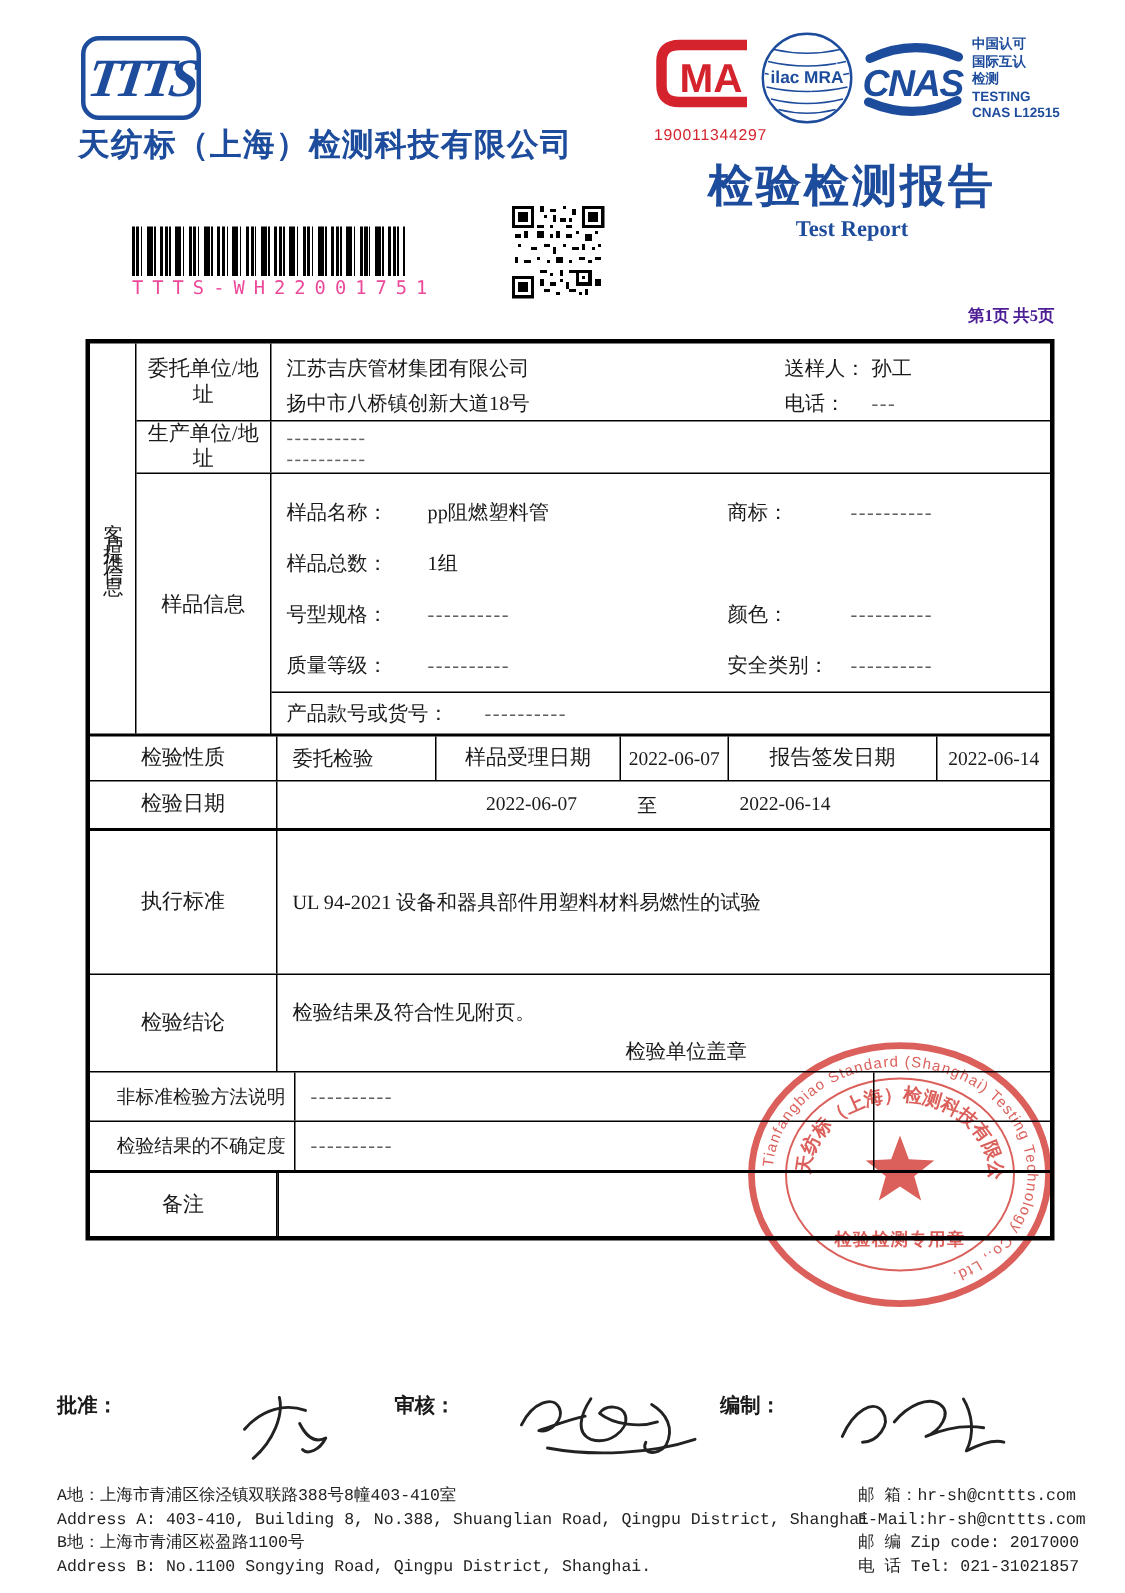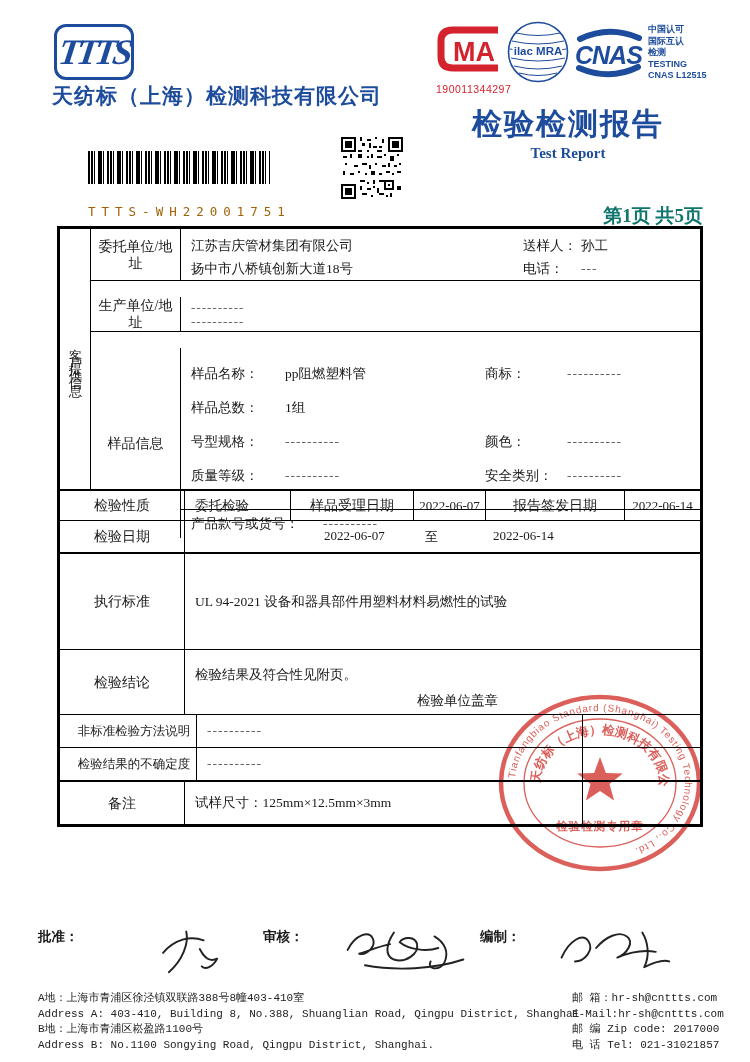--- a/index.html
+++ b/index.html
@@ -10,39 +10,39 @@
   .logo-box{left:54px;top:24px;width:80px;height:56px;border:3.5px solid #1e4c9c;border-radius:12px;
             display:flex;align-items:center;justify-content:center;}
   .logo-box span{font-family:"Liberation Serif",serif;font-style:italic;font-weight:bold;
                  font-size:36px;color:#1e4c9c;letter-spacing:-4px;transform:skewX(-8deg);}
   .company-cn{left:52px;top:82px;font-size:21px;font-weight:bold;color:#1e4c9c;letter-spacing:1px;}
   .company-en{left:52px;top:108px;font-size:12.6px;font-weight:bold;color:#1e4c9c;font-family:"Liberation Sans",sans-serif;}
   .barcode{left:88px;top:151px;width:196px;}
   .bars{width:182px;height:33px;background:repeating-linear-gradient(90deg,
         #000 0 2px,#fff 2px 3px,#000 3px 5px,#fff 5px 6px,#000 6px 7px,#fff 7px 10px,
         #000 10px 14px,#fff 14px 15px,#000 15px 16px,#fff 16px 19px);}
-  .bars-text{margin-top:20px;font-family:"DejaVu Sans Mono",monospace;font-size:12.5px;
-             letter-spacing:6px;color:#a16207;white-space:nowrap;}
+  .bars-text{margin-top:0;font-family:"DejaVu Sans Mono",monospace;font-size:12.5px;
+             letter-spacing:6px;color:#ec4899;white-space:nowrap;}
   .qr{left:341px;top:137px;}
   .cma{left:436px;top:22px;width:80px;text-align:left;}
   .cma-num{color:#d5232e;font-size:10.5px;letter-spacing:.5px;font-family:"Liberation Sans",sans-serif;margin-top:1px;}
   .ilac{left:506px;top:20px;}
   .cnas{left:572px;top:26px;}
   .cnas-text{left:648px;top:24px;color:#1e4c9c;font-size:9px;line-height:11.5px;
              font-family:"Liberation Sans",sans-serif;font-weight:bold;}
   .report-title{left:443px;top:104px;width:250px;text-align:center;color:#1e4c9c;}
   .report-title .cn{font-size:30px;font-weight:bold;letter-spacing:2px;}
   .report-title .en{font-size:15px;font-weight:bold;margin-top:0;}
-  .page-ind{right:47px;top:203px;font-size:19px;font-weight:bold;color:#0f766e;}
+  .page-ind{right:47px;top:203px;font-size:11px;font-weight:bold;color:#4c1d95;}
   
   *{box-sizing:border-box;}
   .tbl{position:absolute;left:57px;top:226px;width:646px;border:3px solid #000;background:transparent;}
   .trow{display:flex;border-bottom:1px solid #000;}
   .bb2{border-bottom-width:2px;}
-  .col{display:flex;flex-direction:column;flex:1;min-width:0;gap:16px;}
+  .col{display:flex;flex-direction:column;flex:1;min-width:0;}
   .cell{position:relative;}
   .br{border-right:1px solid #000;}
   .lblc{display:flex;align-items:center;justify-content:center;text-align:center;
         font-size:14px;line-height:17px;padding:0 2px;}
   .vcell{width:31px;writing-mode:vertical-rl;text-orientation:upright;letter-spacing:7px;
          display:flex;align-items:center;justify-content:center;font-size:13.5px;}
   .content{font-size:13.5px;}
   .dash{color:#606060;letter-spacing:1px;}
   .pair-lbl{display:inline-block;}
   
@@ -322,21 +322,20 @@
     </div>
 
     <div class="trow narrow-row2">
       <div class="cell lblc br lbl-w nl">检验结果的不确定度</div>
       <div class="cell content n-c dash">----------</div>
       <div class="cell n-right"></div>
     </div>
 
     <div class="trow remark-row">
       <div class="cell lblc br lbl-w">备注</div>
-      <div class="cell content n-c">试样尺寸：125mm×12.5mm×3mm</div>
       <div class="cell n-right"></div>
     </div>
   </div>
 
   <svg class="abs stamp" width="212" height="185" viewBox="0 0 212 185">
     <defs>
       <path id="ringPath" d="M 21,90 A 85,72 0 1 1 191,90 A 85,72 0 1 1 21,90"></path>
       <path id="innerArc" d="M 46,90 A 60,49 0 1 1 166,90"></path>
     </defs>
     <ellipse cx="106" cy="90" rx="99" ry="86" fill="none" stroke="#d5433d" stroke-width="4.5"></ellipse>

